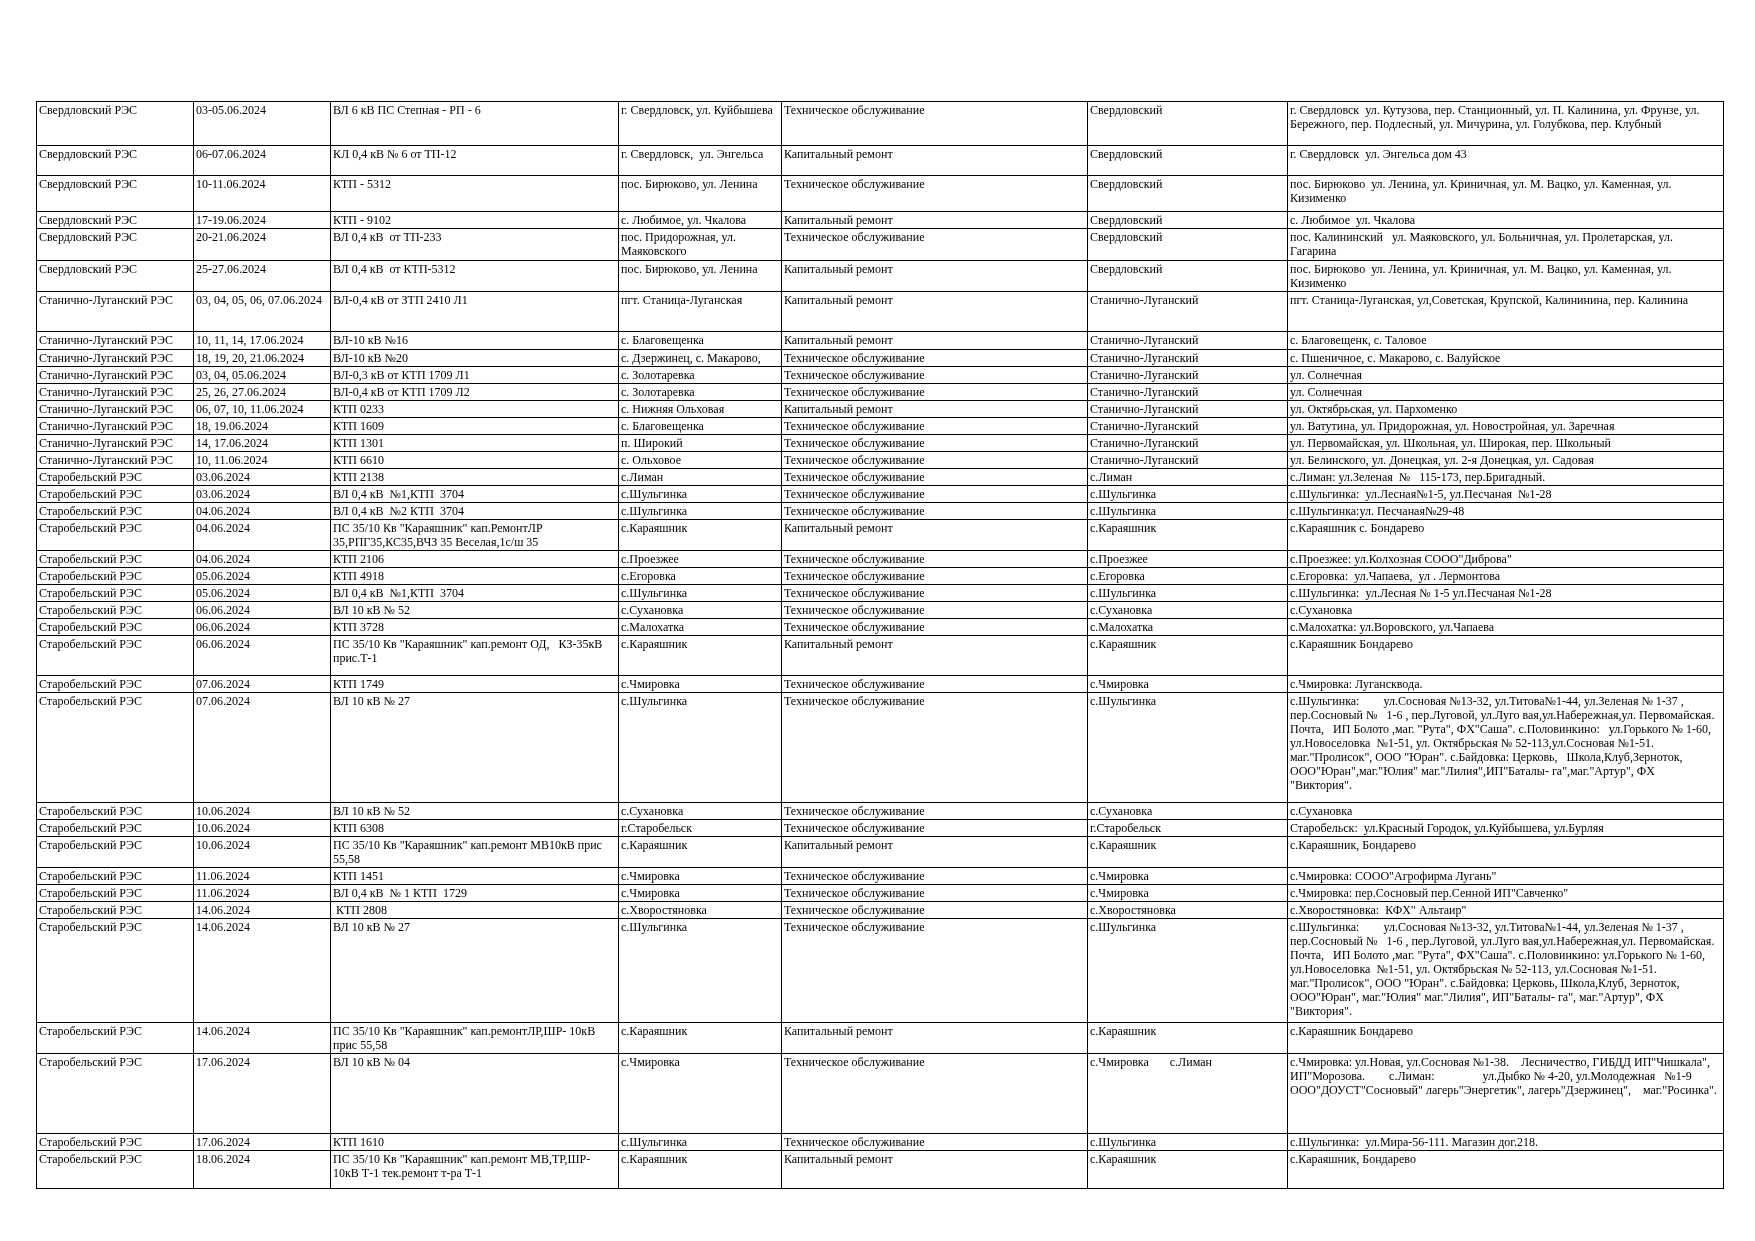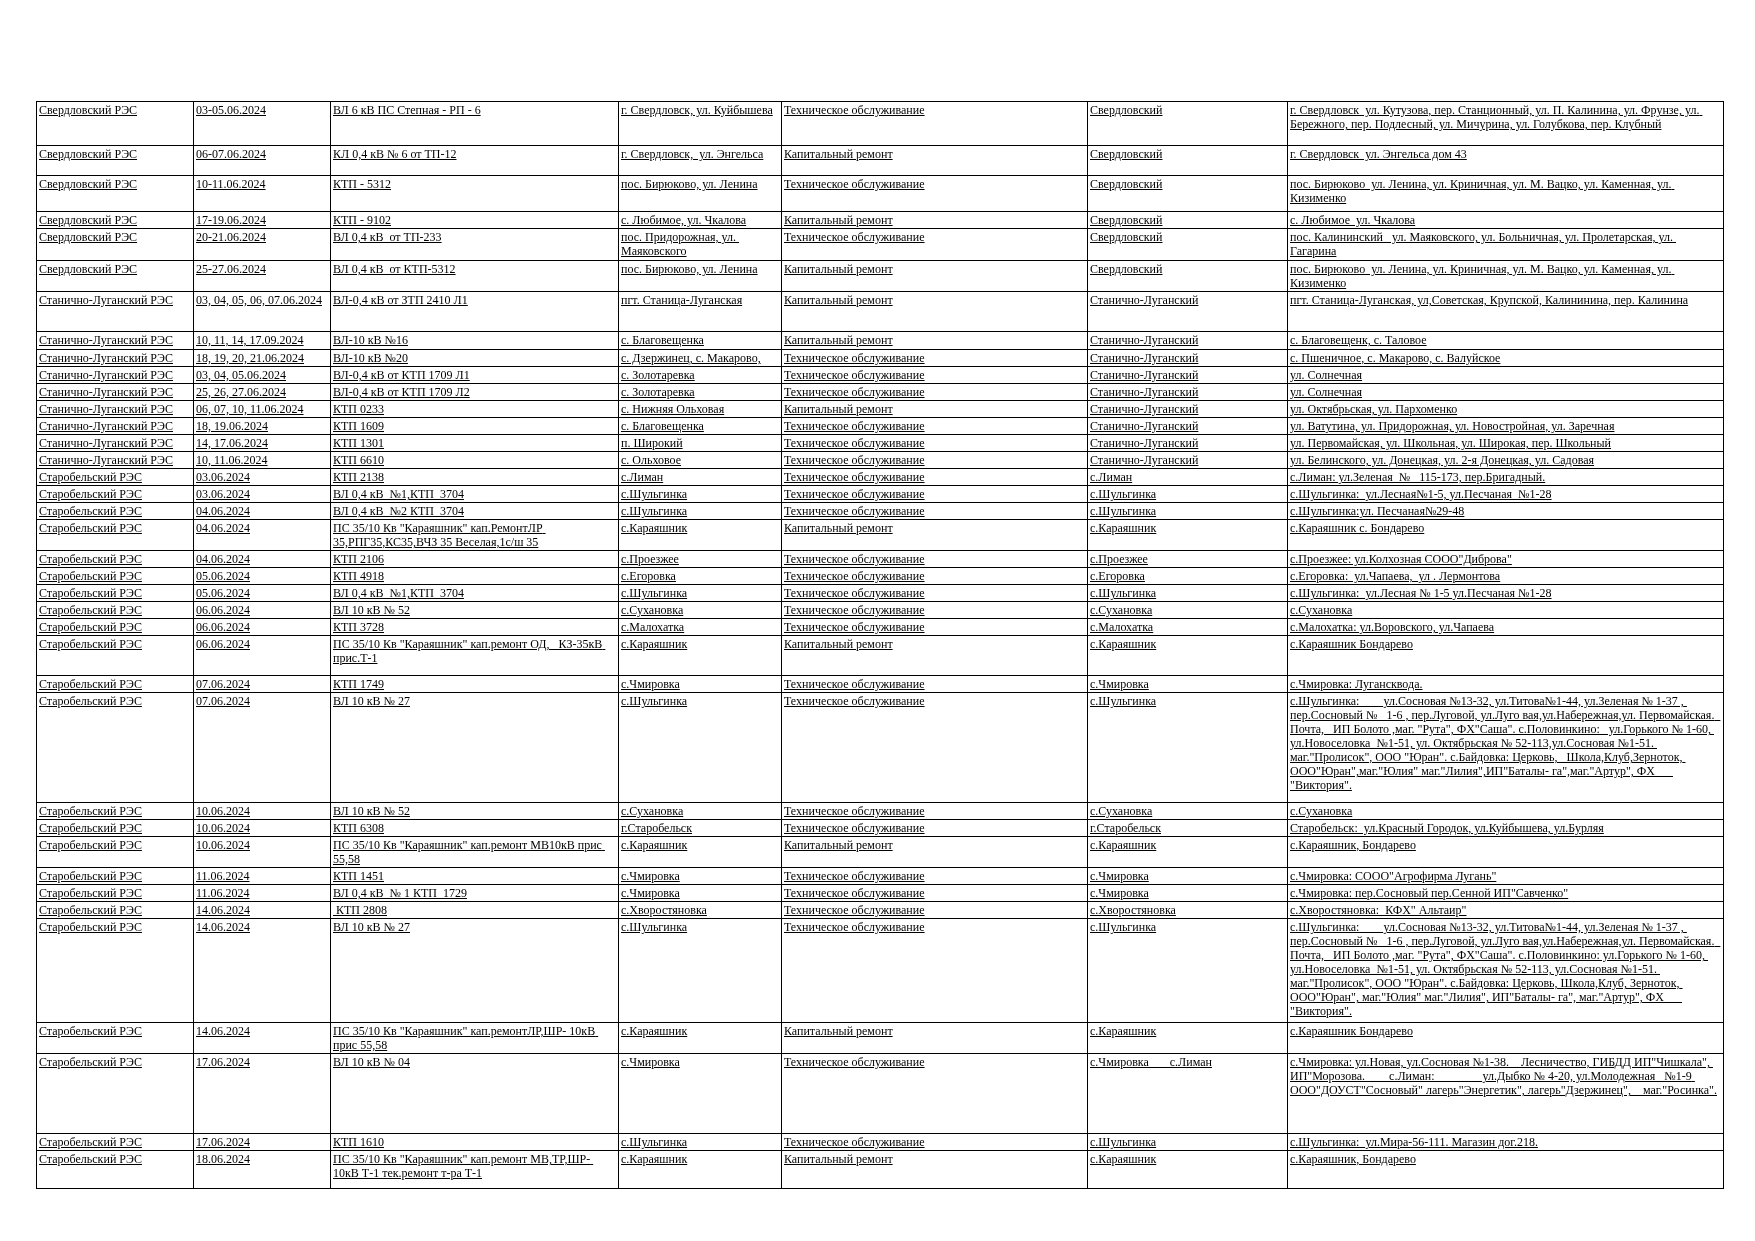--- a/index.html
+++ b/index.html
@@ -1,21 +1,21 @@
 <!DOCTYPE html>
 <html><head>
 <meta charset="utf-8">
 <style>
   html,body{margin:0;padding:0;background:#ffffff;}
   body{width:1755px;height:1241px;overflow:hidden;
        font-family:"Liberation Serif","DejaVu Serif",serif;color:#000;}
   .page{position:relative;width:1755px;height:1241px;background:#ffffff;}
   table.sched{position:absolute;left:36px;top:101px;width:1687px;
        border-collapse:collapse;table-layout:fixed;
-       font-size:12px;line-height:14px;text-decoration:underline;}
+       font-size:12px;line-height:14px;}
   table.sched td{border:1px solid #000000;vertical-align:top;
        padding:1px 3px 1px 2px;overflow:hidden;
        word-wrap:break-word;white-space:pre-wrap;}
   col.c1{width:157px}col.c2{width:137px}col.c3{width:288px}
   col.c4{width:163px}col.c5{width:306px}col.c6{width:200px}col.c7{width:436px}
   
   tbody tr:nth-child(1){height:44px}  tbody tr:nth-child(2){height:30px}
   tbody tr:nth-child(3){height:36px}  tbody tr:nth-child(4){height:17px}
   tbody tr:nth-child(5){height:32px}  tbody tr:nth-child(6){height:30px}
   tbody tr:nth-child(7){height:40px}  tbody tr:nth-child(8){height:18px}
@@ -108,40 +108,40 @@
     <td>Станично-Луганский РЭС</td>
     <td>03, 04, 05, 06, 07.06.2024</td>
     <td>ВЛ-0,4 кВ от ЗТП 2410 Л1</td>
     <td>пгт. Станица-Луганская</td>
     <td>Капитальный ремонт</td>
     <td>Станично-Луганский</td>
     <td>пгт. Станица-Луганская, ул,Советская, Крупской, Калининина, пер. Калинина</td>
   </tr>
         <tr>
     <td>Станично-Луганский РЭС</td>
-    <td>10, 11, 14, 17.09.2024</td>
+    <td>10, 11, 14, 17.06.2024</td>
     <td>ВЛ-10 кВ №16</td>
     <td>с. Благовещенка</td>
     <td>Капитальный ремонт</td>
     <td>Станично-Луганский</td>
     <td>с. Благовещенк, с. Таловое</td>
   </tr>
         <tr>
     <td>Станично-Луганский РЭС</td>
     <td>18, 19, 20, 21.06.2024</td>
     <td>ВЛ-10 кВ №20</td>
     <td>с. Дзержинец, с. Макарово,</td>
     <td>Техническое обслуживание</td>
     <td>Станично-Луганский</td>
     <td>с. Пшеничное, с. Макарово, с. Валуйское</td>
   </tr>
         <tr>
     <td>Станично-Луганский РЭС</td>
     <td>03, 04, 05.06.2024</td>
-    <td>ВЛ-0,4 кВ от КТП 1709 Л1</td>
+    <td>ВЛ-0,3 кВ от КТП 1709 Л1</td>
     <td>с. Золотаревка</td>
     <td>Техническое обслуживание</td>
     <td>Станично-Луганский</td>
     <td>ул. Солнечная</td>
   </tr>
         <tr>
     <td>Станично-Луганский РЭС</td>
     <td>25, 26, 27.06.2024</td>
     <td>ВЛ-0,4 кВ от КТП 1709 Л2</td>
     <td>с. Золотаревка</td>

